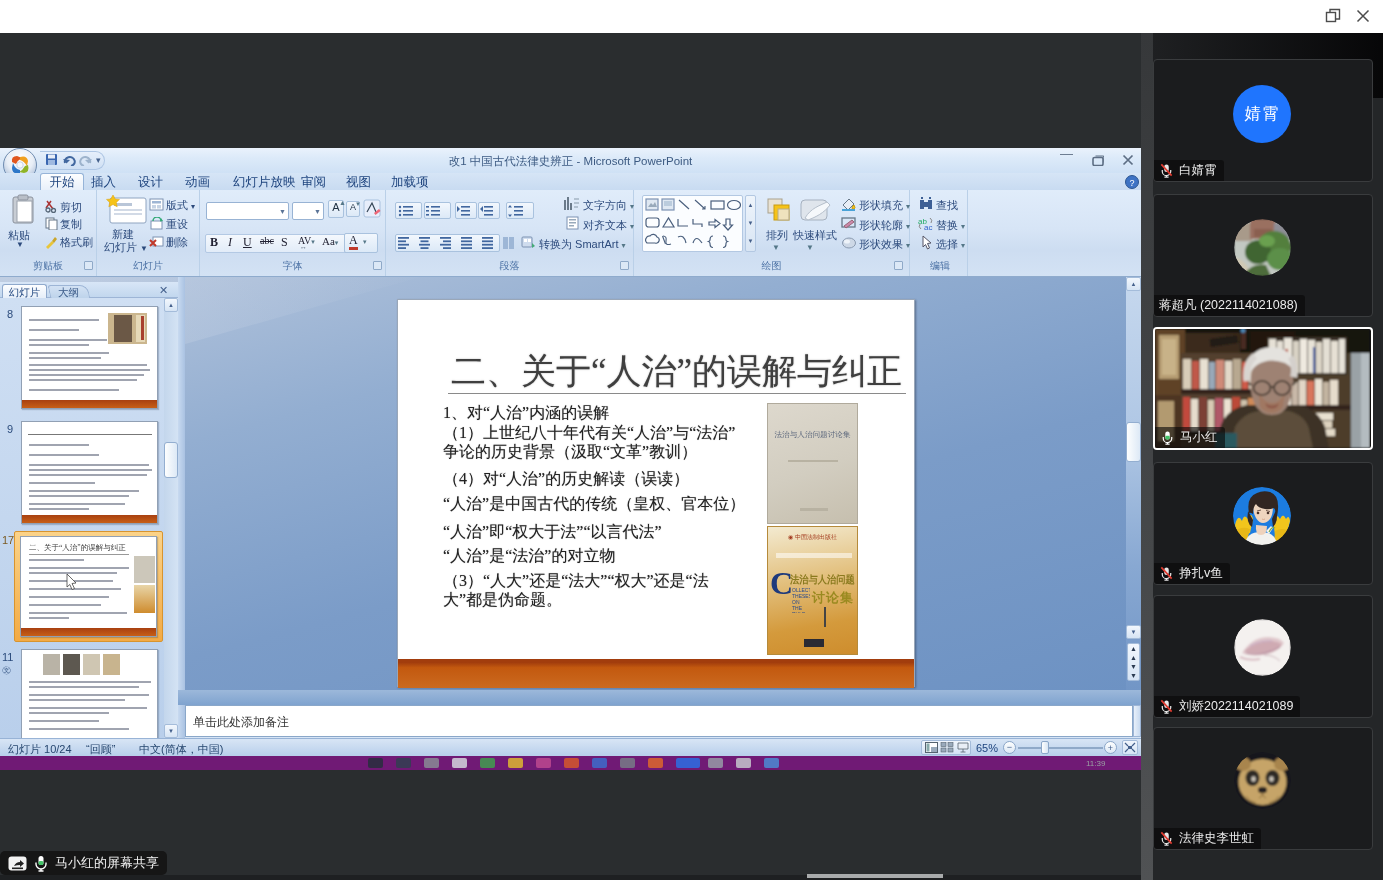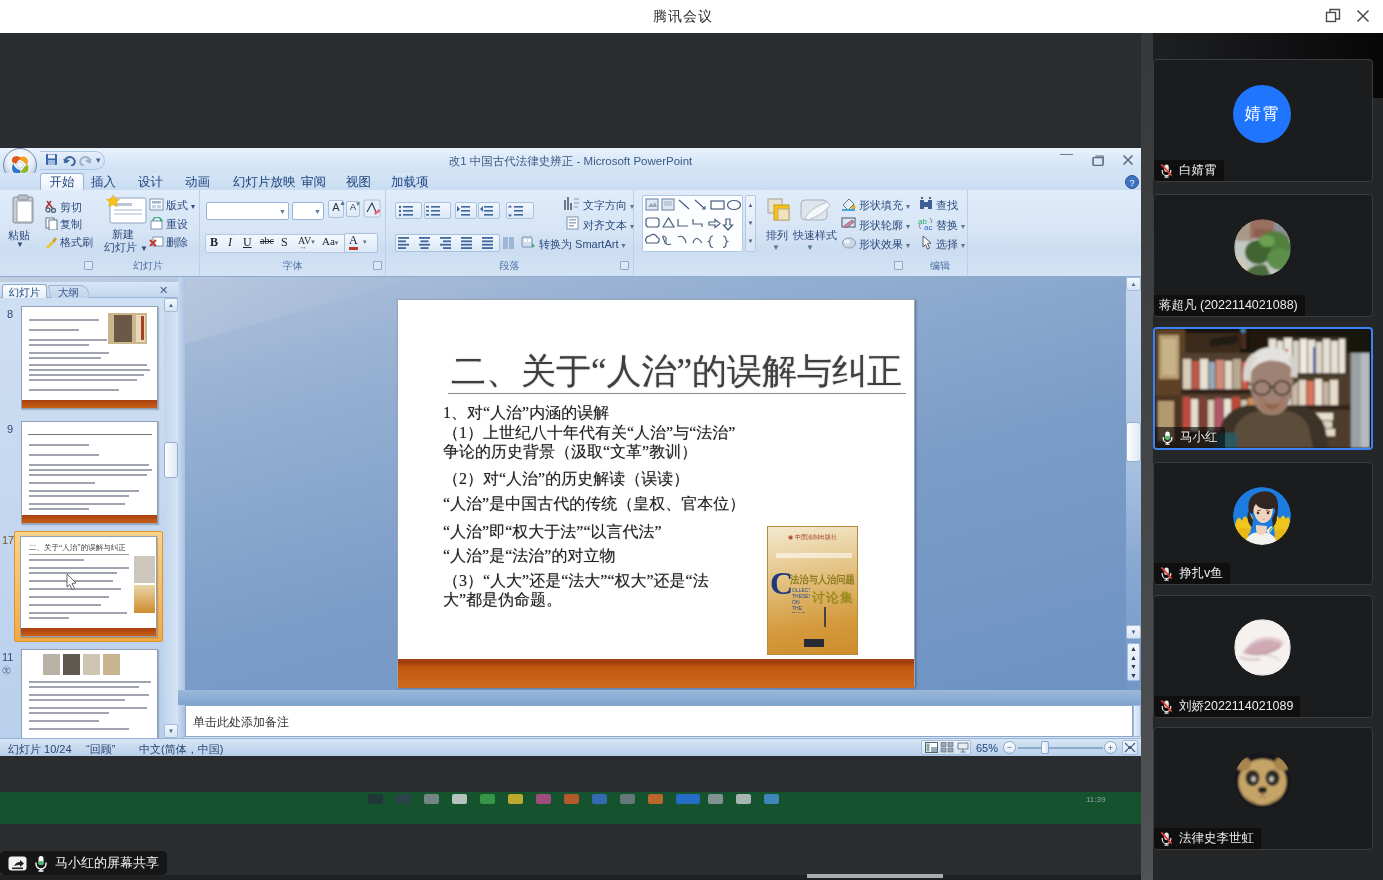--- a/index.html
+++ b/index.html
@@ -42,21 +42,21 @@
 .sbtext{font-size:11px;color:#27476f;top:3px}
 
 #slide{left:397px;top:151px;width:518px;height:388px;background:#fff;box-shadow:1px 1px 2px rgba(30,40,60,.45);border:1px solid #9aa7b8}
 
 #panel{left:1141px;top:33px;width:242px;height:847px;background:#242628}
 #pstrip{left:0;top:0;width:12px;height:847px;background:linear-gradient(180deg,#36383a,#505254)}
 .tile{left:12px;width:220px;height:123px;background:#1b1c1e;border:1px solid #3a3c3e;border-radius:4px}
 .vlabel{left:0;bottom:0;height:21px;background:rgba(8,8,8,.62);border-radius:0 3px 0 3px;color:#ececec;font-size:12.5px;display:flex;align-items:center;padding:0 7px 0 5px;white-space:nowrap}
 .avatar{border-radius:50%}
 
-#taskbar{left:0;top:792px;width:1141px;height:32px;background:#14532d}
+#taskbar{left:0;top:756px;width:1141px;height:14px;background:#701a75}
 #sharelab{left:0;top:851px;width:167px;height:24px;background:#161616;border-radius:5px;display:flex;align-items:center}
 #botbar{left:807px;top:874px;width:136px;height:4px;background:#a9abac}
 .micico{width:15px;height:15px}
 .tico{position:absolute;top:2px;width:15px;height:10px;border-radius:2px;opacity:0.82}
 </style></head>
 <body>
 <div id="root">
 
   <div class="abs" style="left:0;top:33px;width:1383px;height:847px;background:#2a2d2f"></div>
 
@@ -117,28 +117,34 @@
       <div class="tab abs" style="left:233px">幻灯片放映</div>
       <div class="tab abs" style="left:301px">审阅</div>
       <div class="tab abs" style="left:346px">视图</div>
       <div class="tab abs" style="left:391px">加载项</div>
       <svg class="abs" style="left:1125px;top:2px" width="14" height="14" viewBox="0 0 14 14">
           <circle cx="7" cy="7" r="6.5" fill="#3e73c4" stroke="#2c5590"></circle>
           <text x="7" y="10.5" font-size="9" fill="#fff" text-anchor="middle" font-family="Liberation Sans">?</text>
         </svg>
     </div>
     <div id="ribbon" class="abs">
+      <div class="grp abs" style="left:0;width:97px">
+          <div class="glabel abs">剪贴板</div>
+        </div>
       <div class="grp abs" style="left:97px;width:103px">
           <div class="glabel abs">幻灯片</div>
         </div>
       <div class="grp abs" style="left:200px;width:186px">
           <div class="glabel abs">字体</div>
         </div>
       <div class="grp abs" style="left:386px;width:248px">
           <div class="glabel abs">段落</div>
+        </div>
+      <div class="grp abs" style="left:634px;width:276px">
+          <div class="glabel abs">绘图</div>
         </div>
       <div class="grp abs" style="left:913px;width:55px">
           <div class="glabel abs">编辑</div>
         </div>
       <div class="dl abs" style="left:84px;top:71px"></div>
       <div class="dl abs" style="left:373px;top:71px"></div>
       <div class="dl abs" style="left:620px;top:71px"></div>
       <div class="dl abs" style="left:894px;top:71px"></div>
 
       <svg class="abs" style="left:10px;top:4px" width="26" height="32" viewBox="0 0 26 32">
@@ -478,26 +484,31 @@
           <div class="tl abs" style="left:7px;top:62px;width:80px"></div>
         <div class="tl abs" style="left:7px;top:70px;width:70px"></div>
         <div class="tl abs" style="left:7px;top:78px;width:100px"></div>
       </div>
     </div>
     <div id="slide" class="abs">
       <div class="abs" style="left:53px;top:48px;font-size:35px;color:#3f3f3f;font-family:'Liberation Serif',serif;white-space:nowrap;text-shadow:0 0 1.5px rgba(70,70,70,0.5)">二、关于“人治”的误解与纠正</div>
       <div class="abs" style="left:50px;top:93px;width:458px;height:1px;background:#8a8a8a"></div>
       <div class="slidetxt abs" style="top:103px">1、对“人治”内涵的误解</div>
       <div class="slidetxt abs" style="top:123px">（1）上世纪八十年代有关“人治”与“法治”<br>争论的历史背景（汲取“文革”教训）</div>
-      <div class="slidetxt abs" style="top:169px">（2）对“人治”的历史解读（误读）</div>
+      <div class="slidetxt abs" style="top:169px">（4）对“人治”的历史解读（误读）</div>
       <div class="slidetxt abs" style="top:194px">“人治”是中国古代的传统（皇权、官本位）</div>
       <div class="slidetxt abs" style="top:222px">“人治”即“权大于法”“以言代法”</div>
       <div class="slidetxt abs" style="top:246px">“人治”是“法治”的对立物</div>
       <div class="slidetxt abs" style="top:271px">（3）“人大”还是“法大”“权大”还是“法<br>大”都是伪命题。</div>
 
+      <div class="abs" style="left:369px;top:103px;width:91px;height:121px;background:linear-gradient(160deg,#ddd8cd,#d2cdc0 55%,#c6bfae);border:1px solid #b0aa9c">
+        <div class="abs" style="left:0;top:25px;width:100%;text-align:center;font-size:8px;color:#44536e;white-space:nowrap;transform:scale(0.95);opacity:0.85">法治与人治问题讨论集</div>
+        <div class="abs" style="left:20px;top:56px;width:50px;height:2px;background:#b8b2a2"></div>
+        <div class="abs" style="left:32px;top:104px;width:28px;height:3px;background:#b8b2a2"></div>
+      </div>
       <div class="abs" style="left:369px;top:226px;width:91px;height:129px;background:linear-gradient(170deg,#f3ead0 0%,#e3c180 40%,#d49a3c 75%,#ce8d2d 100%);border:1px solid #b58a3a">
         <div class="abs" style="left:0;top:6px;width:100%;text-align:center;font-size:6px;color:#a33c20">◉ 中国法制出版社</div>
         <div class="abs" style="left:8px;top:26px;width:76px;height:5px;background:rgba(255,255,255,0.55)"></div>
         <div class="abs" style="left:2px;top:38px;font-size:32px;font-weight:bold;color:#1e3a7c;font-family:'Liberation Serif',serif">C</div>
         <div class="abs" style="left:22px;top:46px;font-size:10.5px;font-weight:bold;color:#8a7a1e;white-space:nowrap;transform:scale(0.88,1);transform-origin:left">法治与人治问题</div>
         <div class="abs" style="left:24px;top:60px;width:18px;height:26px;font-size:5px;color:#2a4a8c;line-height:6px;overflow:hidden">OLLECTED THESES ON THE RULE OF LAW</div>
         <div class="abs" style="left:44px;top:62px;font-size:13px;font-weight:bold;color:#9a8a20;letter-spacing:1px;white-space:nowrap">讨论集</div>
         <div class="abs" style="left:56px;top:80px;width:1.5px;height:20px;background:#444"></div>
         <div class="abs" style="left:36px;top:112px;width:20px;height:8px;background:#2a2a33"></div>
       </div>
@@ -621,21 +632,21 @@
           <ellipse cx="33" cy="22" rx="8" ry="6" fill="#6aa050"></ellipse>
           <path d="M0 38 q13 3 17 19 L0 57z" fill="#cfc8b4"></path>
           <path d="M8 57 q10-14 24-11 l5 11z" fill="#4e6c3a"></path>
         </g>
       </svg>
       <div class="vlabel abs">
           <span>蒋超凡 (2022114021088)</span>
         </div>
     </div>
 
-    <div class="tile abs" id="tile3" style="top:294px;border:2px solid #3b82f6;background:#111">
+    <div class="tile abs" id="tile3" style="top:294px;border:2px solid #ffffff;background:#111">
       <svg class="abs" style="left:0;top:0" width="215" height="119" viewBox="0 0 215 119" preserveAspectRatio="none">
         <defs>
             <filter id="blr" x="-5%" y="-5%" width="110%" height="110%">
               <feGaussianBlur stdDeviation="0.9"></feGaussianBlur>
             </filter>
           </defs>
         <g filter="url(#blr)">
         <rect width="215" height="119" fill="#4a3c2e"></rect>
         <rect x="0" y="0" width="215" height="24" fill="#171310"></rect>
         <rect x="30" y="4" width="55" height="20" fill="#3a2c1e"></rect>
@@ -840,21 +851,20 @@
             <path d="M3.5 7.5 v1.5 a4.5 4.5 0 0 0 9 0 V7.5" fill="none" stroke="#e8e8e8" stroke-width="1.3"></path>
             <path d="M8 13.5 v1.5 M5.8 15 h4.4" stroke="#e8e8e8" stroke-width="1.2"></path>
             <path d="M2.5 1.5 L13.5 13.5" stroke="#e03c31" stroke-width="1.8"></path>
           </svg>
           <span style="margin-left:5px">法律史李世虹</span>
         </div>
     </div>
   </div>
 
   <div id="tbar" class="abs">
-      <div class="abs title">腾讯会议</div>
 
     <svg class="abs" style="left:1325px;top:8px" width="16" height="16" viewBox="0 0 16 16">
         <rect x="1.5" y="4.5" width="9" height="9" fill="none" stroke="#4c4c4c" stroke-width="1.4"></rect>
         <path d="M5 4.5 L5 1.5 L14.5 1.5 L14.5 11 L10.5 11" fill="none" stroke="#4c4c4c" stroke-width="1.4"></path>
       </svg>
     <svg class="abs" style="left:1355px;top:8px" width="16" height="16" viewBox="0 0 16 16">
         <path d="M2.5 2.5 L13.5 13.5 M13.5 2.5 L2.5 13.5" stroke="#4c4c4c" stroke-width="1.5"></path>
       </svg>
   </div>
 </div>

